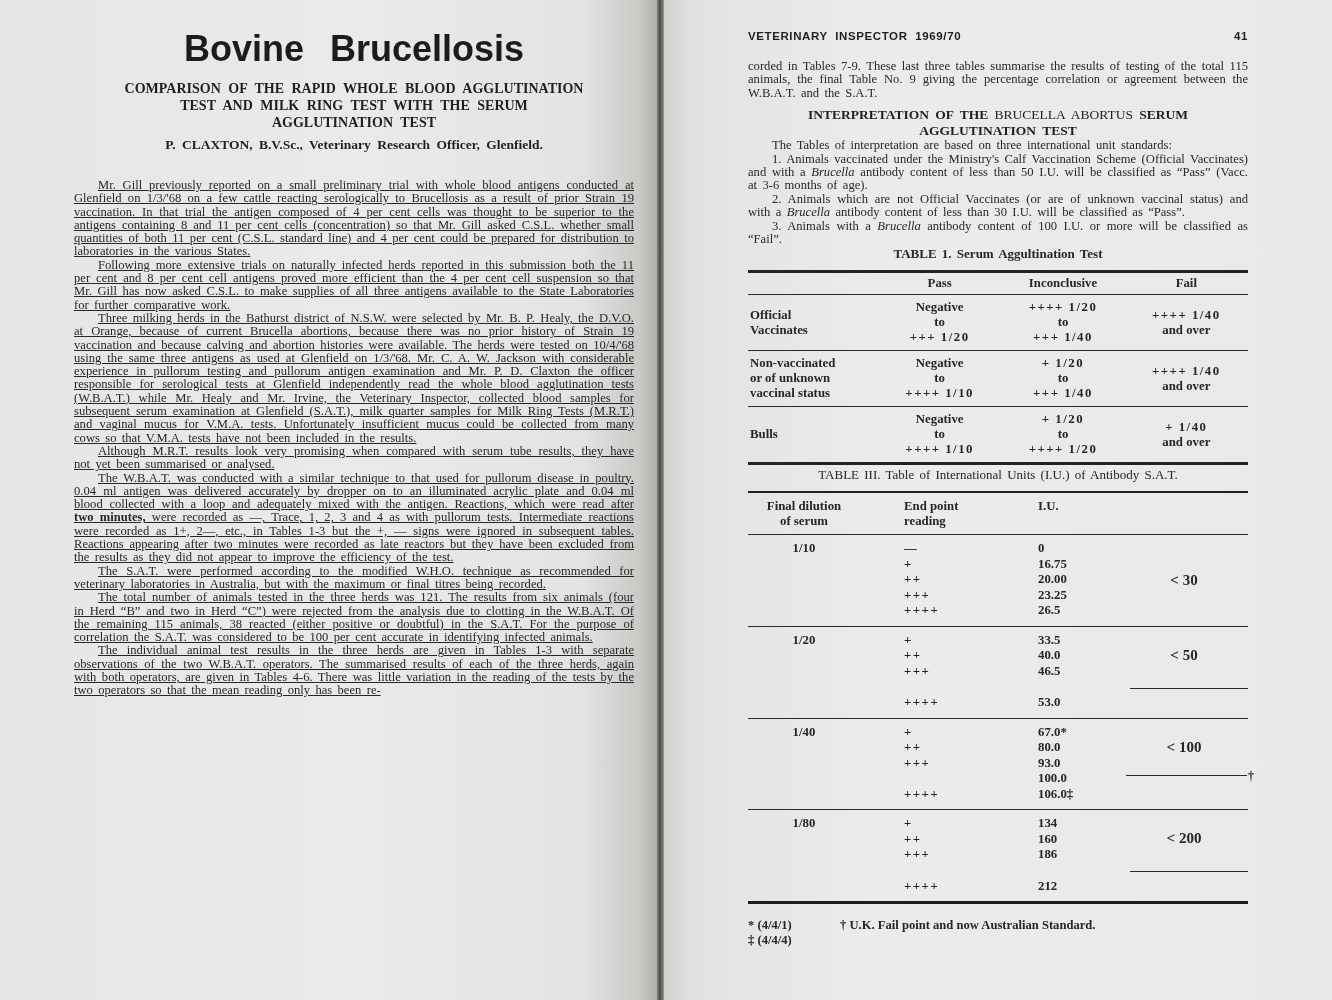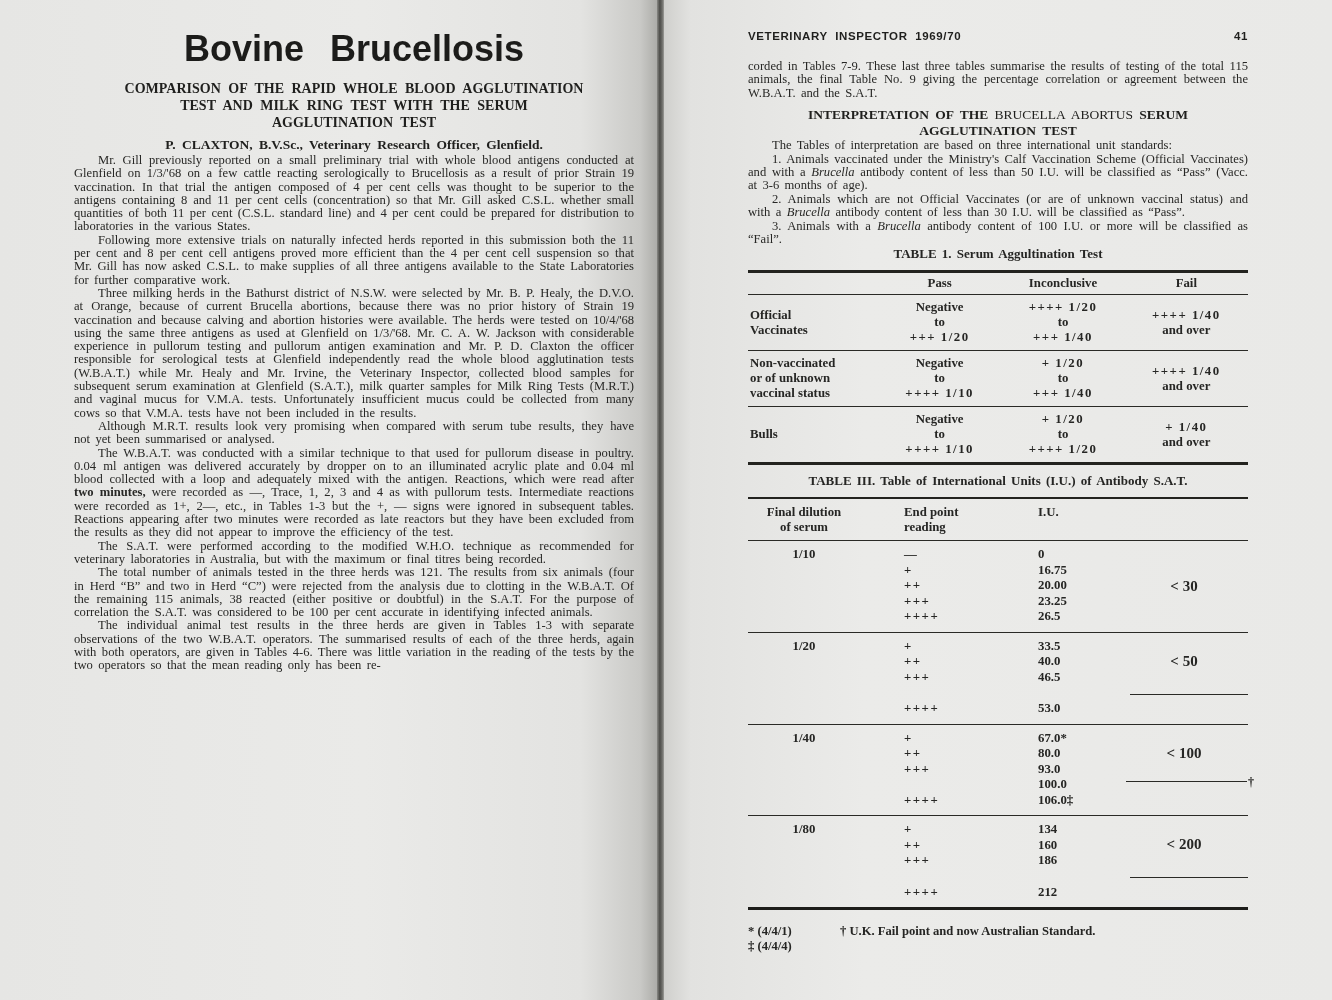--- a/index.html
+++ b/index.html
@@ -22,21 +22,21 @@
     background:linear-gradient(to right,#8a8a86,#4c4c48 40%,#6e6e6a 75%,#9d9d99); }
 
   
   .article-title { font-family:"Liberation Sans", sans-serif; font-weight:bold;
     font-size:36px; text-align:center; letter-spacing:0px; word-spacing:16px;
     color:#1c1c1a; margin-top:2px; }
   .article-subtitle { margin-top:10px; text-align:center; font-weight:bold;
     font-size:14px; line-height:17px; word-spacing:4px; color:#1f1f1d; }
   .article-author { margin-top:6px; text-align:center; font-weight:bold;
     font-size:13.5px; word-spacing:3px; color:#1f1f1d; }
-  .body-copy { margin-top:1px; }
+  .body-copy { margin-top:26px;text-decoration:underline; }
   .body-copy p { font-size:12.6px; line-height:13.3px; text-align:justify;
     text-indent:24px; word-spacing:2.2px; color:#272725; }
   .body-copy p b { font-weight:bold; }
 
   
   .running-head { display:flex; justify-content:space-between; align-items:center;
     font-family:"Liberation Sans", sans-serif; font-weight:bold; font-size:11.5px;
     letter-spacing:0.6px; word-spacing:4px; color:#1f1f1d; }
   .rp-copy { margin-top:18px; }
   .rp-copy p { font-size:12.6px; line-height:13.4px; text-align:justify;
@@ -52,21 +52,21 @@
   table.t1 { width:100%; border-collapse:collapse; margin-top:8px;
     border-top:3px solid #23231f; border-bottom:3px solid #23231f; font-size:12.8px; }
   table.t1 td { vertical-align:middle; padding:5px 2px; font-weight:bold; line-height:15px; }
   table.t1 tr.head td { border-bottom:1.6px solid #2a2a26; text-align:center; padding:3px 2px; }
   table.t1 tr.r2 td, table.t1 tr.r3 td { border-top:1.2px solid #2a2a26; }
   table.t1 td.lab { text-align:left; width:26%; font-weight:bold; }
   table.t1 td.c { text-align:center; }
   .plusline { letter-spacing:1.5px; }
 
   
-  .t3-title { margin-top:8px; text-align:center; font-weight:bold; font-size:13px; word-spacing:2px; }
+  .t3-title { margin-top:2px; text-align:center; font-weight:normal; font-size:13px; word-spacing:2px; }
   .t3 { margin-top:8px; border-top:2.6px solid #23231f; }
   .t3-head { display:grid; grid-template-columns:112px 140px 120px 1fr;
     border-bottom:1.4px solid #2a2a26; padding:6px 0 5px 0; font-weight:bold; font-size:12.8px; line-height:15px; }
   .t3-head .h1 { text-align:center; }
   .t3-head .h2 { padding-left:44px; }
   .t3-head .h3 { padding-left:38px; }
   .t3-group { position:relative; display:grid; grid-template-columns:112px 140px 120px 1fr;
     padding:6px 0 7px 0; font-size:12.8px; font-weight:bold; }
   .t3-group + .t3-group { border-top:1.2px solid #2a2a26; }
   .t3-groups { border-bottom:3.5px solid #1d1d1a; }

